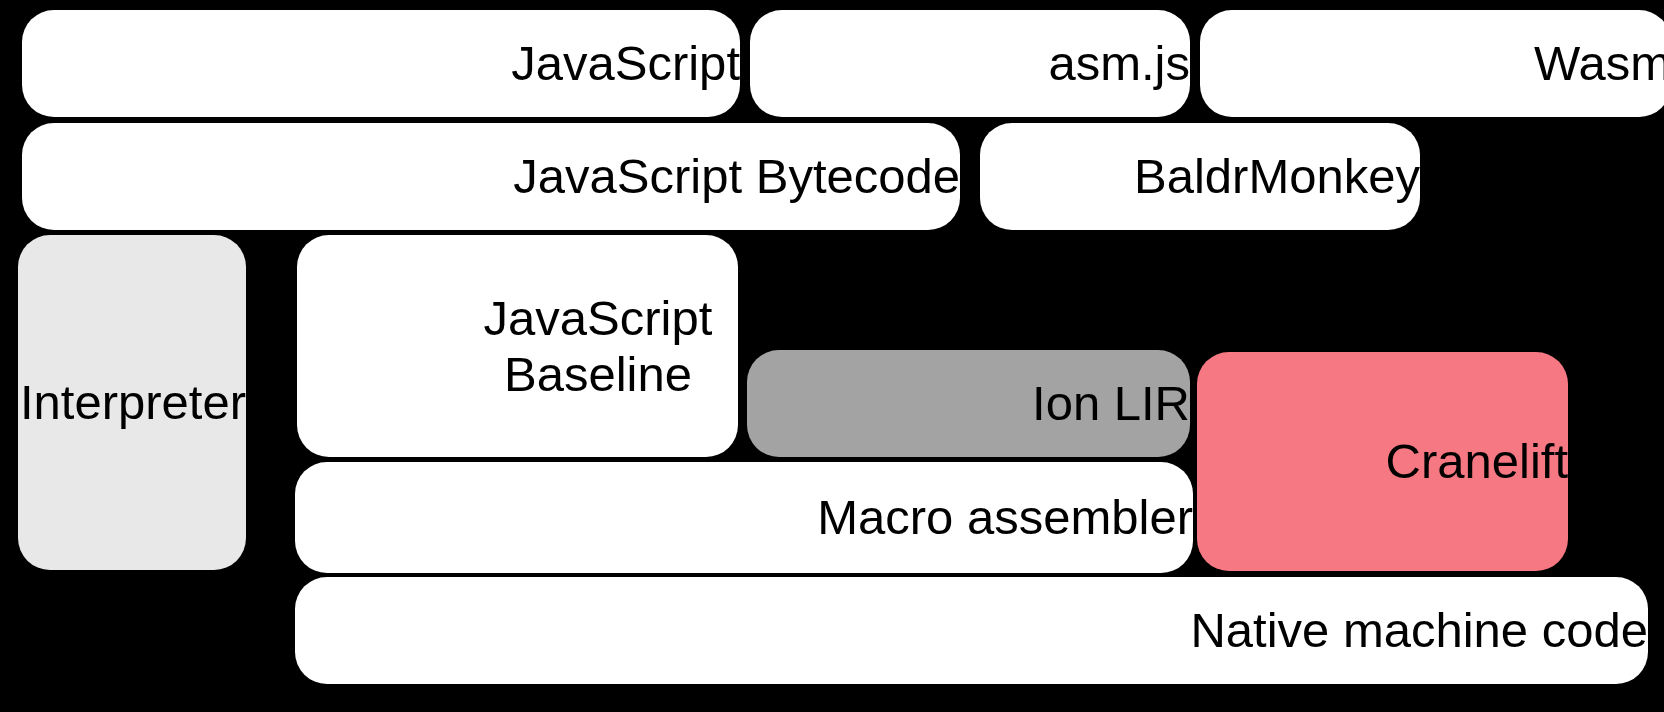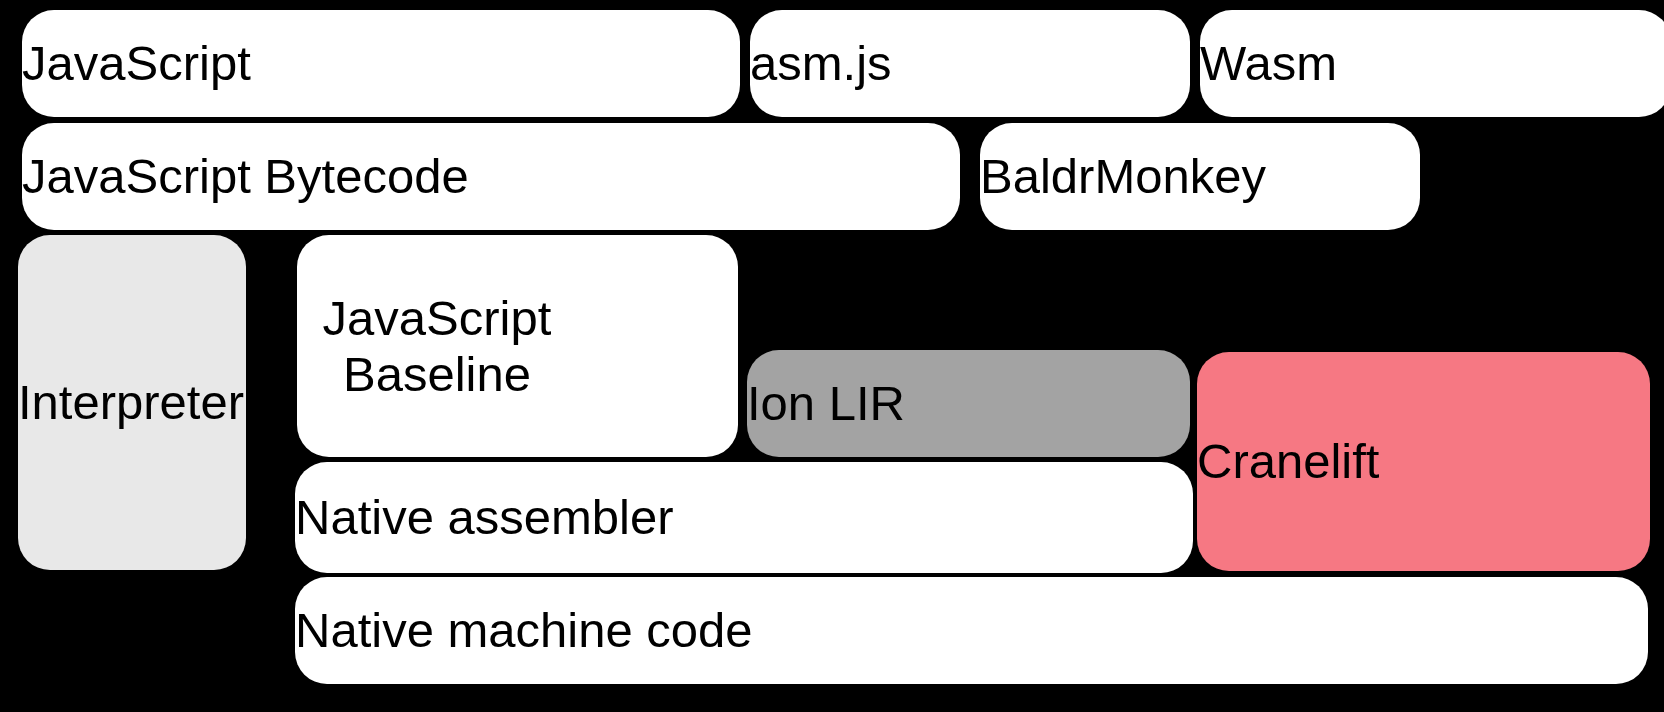--- a/index.html
+++ b/index.html
@@ -12,21 +12,21 @@
     width: 1664px;
     height: 712px;
     background: #000000;
     overflow: hidden;
     font-family: "Liberation Sans", sans-serif;
   }
   .node {
     position: absolute;
     display: flex;
     align-items: center;
-    justify-content: flex-start;
+    justify-content: flex-end;
     border-radius: 32px;
     background: #ffffff;
     color: #000000;
     font-size: 49px;
     line-height: 1.15;
     text-align: center;
     box-sizing: border-box;
   }
   .node .label {
     display: block;
@@ -35,21 +35,21 @@
   #n-javascript        { left: 22px;   top: 10px;  width: 718px;  height: 107px; }
   #n-asmjs             { left: 750px;  top: 10px;  width: 440px;  height: 107px; }
   #n-wasm              { left: 1200px; top: 10px;  width: 471px;  height: 107px; }
   #n-bytecode          { left: 22px;   top: 123px; width: 938px;  height: 107px; }
   #n-baldrmonkey       { left: 980px;  top: 123px; width: 440px;  height: 107px; }
   #n-interpreter       { left: 18px;   top: 235px; width: 228px;  height: 335px; }
   #n-baseline          { left: 297px;  top: 235px; width: 441px;  height: 222px; }
   #n-baseline .label   { max-width: 280px; }
   #n-ion-mir           { left: 747px;  top: 235px; width: 443px;  height: 110px; }
   #n-ion-lir           { left: 747px;  top: 350px; width: 443px;  height: 107px; }
-  #n-cranelift         { left: 1197px; top: 352px; width: 453px;  height: 219px; }
+  #n-cranelift         { left: 1197px; top: 352px; width: 371px;  height: 219px; }
   #n-macro-assembler   { left: 295px;  top: 462px; width: 898px;  height: 111px; }
   #n-native-code       { left: 295px;  top: 577px; width: 1353px; height: 107px; }
 </style>
 </head>
 <body>
 
 <div id="canvas">
 
   <div class="node" id="n-javascript" style="background: rgb(255, 255, 255);">
     <span class="label">JavaScript</span>
@@ -82,20 +82,20 @@
 
   <div class="node" id="n-ion-lir" style="background: #a3a3a3;">
     <span class="label">Ion LIR</span>
   </div>
 
   <div class="node" id="n-cranelift" style="background: rgb(246, 120, 131);">
     <span class="label">Cranelift</span>
   </div>
 
   <div class="node" id="n-macro-assembler" style="background: rgb(255, 255, 255);">
-    <span class="label">Native assembler</span>
+    <span class="label">Macro assembler</span>
   </div>
 
   <div class="node" id="n-native-code" style="background: rgb(255, 255, 255);">
     <span class="label">Native machine code</span>
   </div>
 
 </div>
 
 </body></html>

